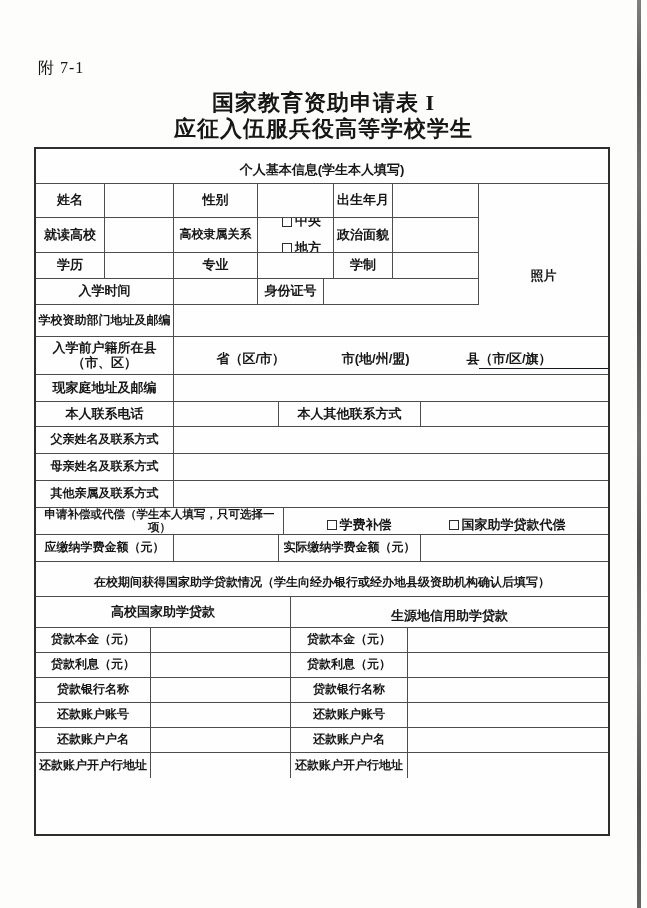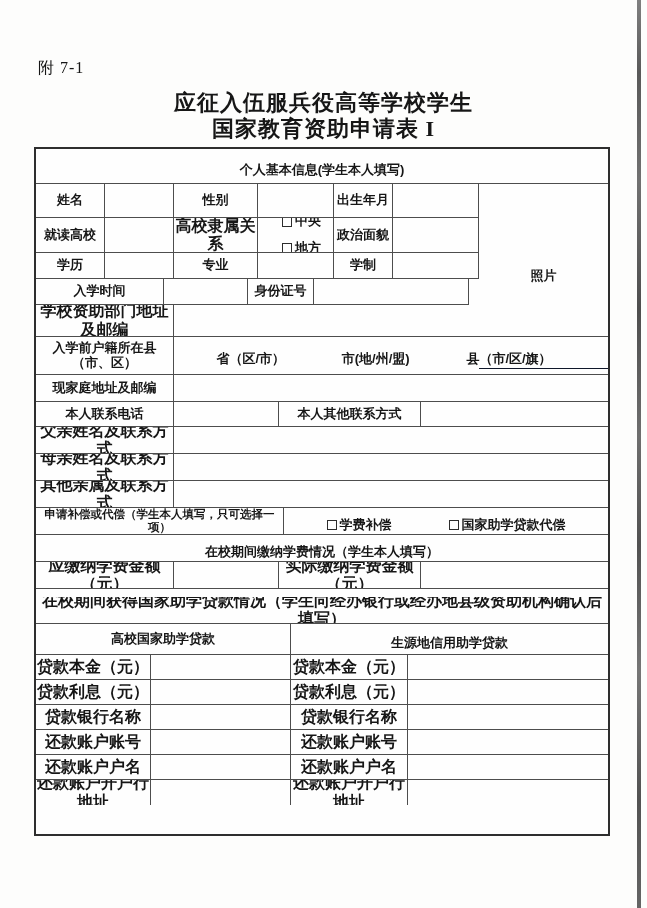--- a/index.html
+++ b/index.html
@@ -36,31 +36,31 @@
     border-right:1px solid #4d4d4d;
     border-bottom:1px solid #4d4d4d;
     display:flex; align-items:center; justify-content:center;
     text-align:center;
     font-size:13px; font-weight:bold;
     line-height:1.15;
     overflow:hidden;
   }
   .cell.lastc { border-right:none;margin-top:8px; }
   .row.lastr .cell { border-bottom:none; }
-  .fs12 { font-size:16px; }
+  .fs12 { font-size:12px; }
   .fs11 { font-size:11.5px; }
   
   .r1{height:35px}.r2{height:34px}.r3{height:35px}.r4{height:26px}.r5{height:29px}
   .r6{height:26px}.r7{height:32px}.r8{height:38px}.r9{height:27px}.r10{height:25px}
   .r11{height:27px}.r12{height:27px}.r13{height:27px}.r14{height:27px}.r15{height:27px}
   .r16{height:27px}.r17{height:35px}.r18{height:31px}.r19{height:25px}.r20{height:25px}
   .r21{height:25px}.r22{height:25px}.r23{height:25px}.r24{height:25px}
   
   .wA{width:69px}.wB{width:69px}.wC{width:84px}.wD{width:76px}.wE{width:59px}.wF{width:86px}
-  .w138{width:128px}.w66{width:66px}.w155{width:155px}
+  .w138{width:138px}.w66{width:66px}.w155{width:155px}
   .wL{width:138px}.wV1{width:105px}.wL2{width:142px}.wV2{width:187px}
   .wRest{width:434px}
   .w248{width:248px}.w324{width:324px}
   .w255{width:255px}.w317{width:317px}
   .wq1{width:115px}.wq2{width:140px}.wq3{width:117px}.wq4{width:200px}
   .full{width:572px}
   .photo-cell {
     position:absolute; left:443px; top:35px; width:129px; height:185px;
     border-bottom:1px solid #0f172a;
     display:flex; align-items:center; justify-content:center;
@@ -80,22 +80,22 @@
     background:linear-gradient(180deg,#6a6a6a 0%,#3c3c3c 8%,#585858 20%,#2f2f2f 34%,#555 48%,#333 60%,#5e5e5e 74%,#343434 88%,#4a4a4a 100%);
     opacity:.85;
   }
 </style>
 </head>
 <body>
 
 <div class="attachment">附 7-1</div>
 
 <div class="title">
+  <div>国家教育资助申请表 I</div>
   <div>应征入伍服兵役高等学校学生</div>
-  <div>国家教育资助申请表 I</div>
 </div>
 
 <div class="tbl">
 
   <div class="row r1">
     <div class="cell full lastc">个人基本信息(学生本人填写)</div>
   </div>
 
   <div class="row r2">
     <div class="cell wA">姓名</div>
@@ -194,23 +194,20 @@
           <span class="cbx"></span>
           <span>学费补偿</span>
         </span>
       <span class="cbx-opt">
           <span class="cbx"></span>
           <span>国家助学贷款代偿</span>
         </span>
     </div>
   </div>
 
-  <div class="row r15">
-    <div class="cell full lastc">在校期间缴纳学费情况（学生本人填写）</div>
-  </div>
 
   <div class="row r16">
     <div class="cell wL fs12">应缴纳学费金额（元）</div>
     <div class="cell wV1"></div>
     <div class="cell wL2 fs12">实际缴纳学费金额（元）</div>
     <div class="cell wV2 lastc"></div>
   </div>
 
   <div class="row r17">
     <div class="cell full lastc fs12">在校期间获得国家助学贷款情况（学生向经办银行或经办地县级资助机构确认后填写）</div>

